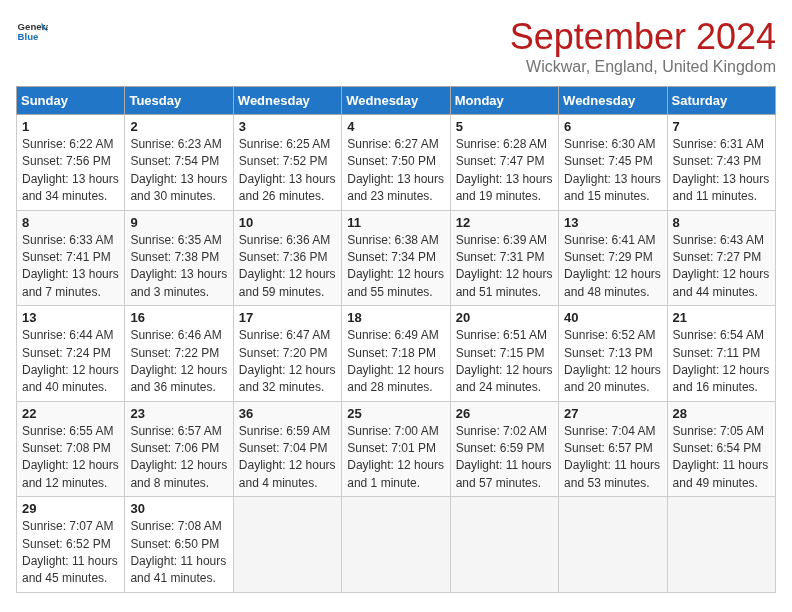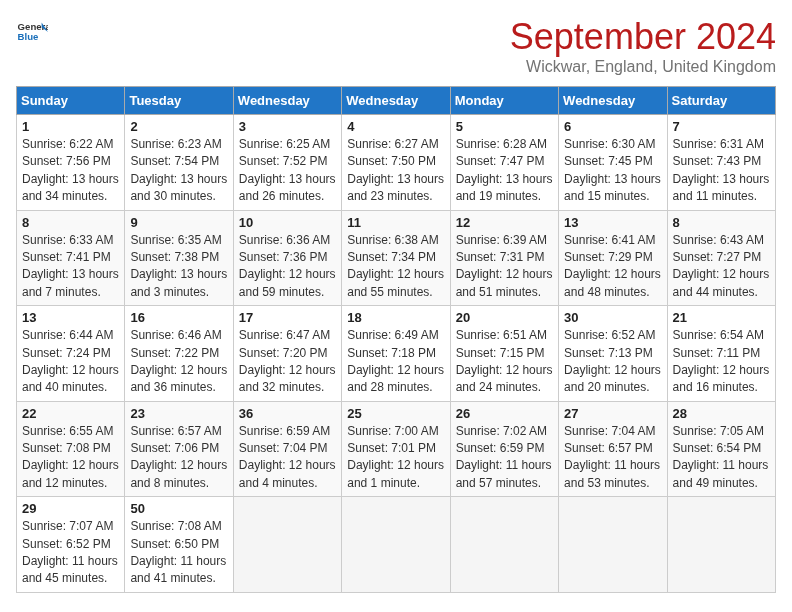--- a/index.html
+++ b/index.html
@@ -183,21 +183,21 @@
         </td>
         <td>
           <span class="day-num">18</span>
           <div class="day-detail">Sunrise: 6:49 AM<br>Sunset: 7:18 PM<br>Daylight: 12 hours<br>and 28 minutes.</div>
         </td>
         <td>
           <span class="day-num">20</span>
           <div class="day-detail">Sunrise: 6:51 AM<br>Sunset: 7:15 PM<br>Daylight: 12 hours<br>and 24 minutes.</div>
         </td>
         <td>
-          <span class="day-num">30</span>
+          <span class="day-num">40</span>
           <div class="day-detail">Sunrise: 6:52 AM<br>Sunset: 7:13 PM<br>Daylight: 12 hours<br>and 20 minutes.</div>
         </td>
         <td>
           <span class="day-num">21</span>
           <div class="day-detail">Sunrise: 6:54 AM<br>Sunset: 7:11 PM<br>Daylight: 12 hours<br>and 16 minutes.</div>
         </td>
       </tr>
       <tr>
         <td>
           <span class="day-num">22</span>
@@ -227,21 +227,21 @@
           <span class="day-num">28</span>
           <div class="day-detail">Sunrise: 7:05 AM<br>Sunset: 6:54 PM<br>Daylight: 11 hours<br>and 49 minutes.</div>
         </td>
       </tr>
       <tr>
         <td>
           <span class="day-num">29</span>
           <div class="day-detail">Sunrise: 7:07 AM<br>Sunset: 6:52 PM<br>Daylight: 11 hours<br>and 45 minutes.</div>
         </td>
         <td>
-          <span class="day-num">50</span>
+          <span class="day-num">30</span>
           <div class="day-detail">Sunrise: 7:08 AM<br>Sunset: 6:50 PM<br>Daylight: 11 hours<br>and 41 minutes.</div>
         </td>
         <td class="empty"></td>
         <td class="empty"></td>
         <td class="empty"></td>
         <td class="empty"></td>
         <td class="empty"></td>
       </tr>
     </tbody>
 </table>

